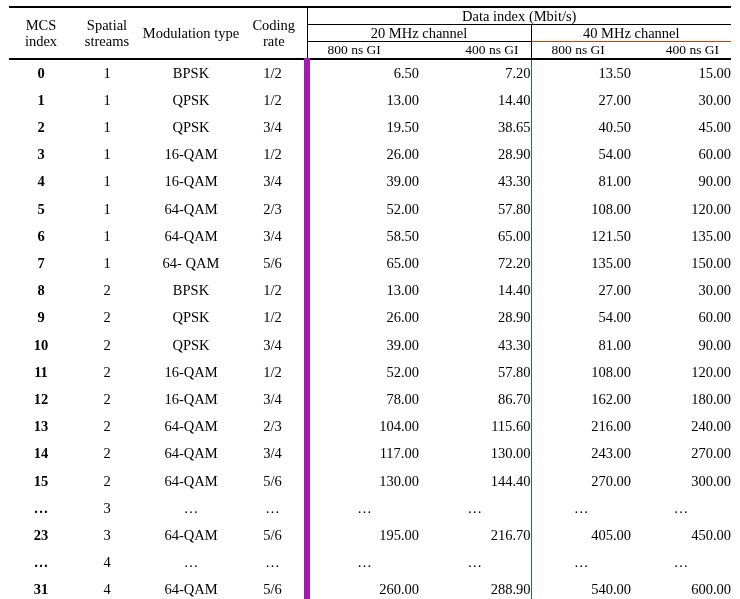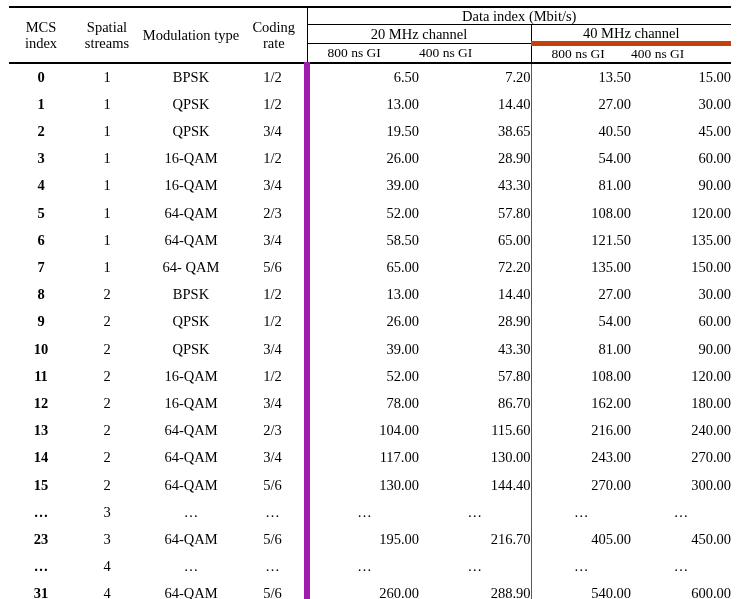--- a/index.html
+++ b/index.html
@@ -50,32 +50,32 @@
     border-bottom: 1px solid #000;
     padding: 4px 0 5px 0;
   }
   .h-ch20 {
     border-left: 1px solid #000;
     border-bottom: 1px solid #000;
     border-right: 1px solid #000;
     padding: 4px 0 5px 0;
   }
   .h-ch40 {
-    border-bottom: 5px solid #c2410c;
+    border-bottom: 1px solid #c2410c;
     padding: 4px 0 5px 0;
   }
   .h-gi {
     border-bottom: 2px solid #000;
     padding: 4px 0 5px 0;
     font-size: 13.5px;
   }
   .h-gi.sep-left { border-left: 1px solid #000; }
   .h-gi.sep-right { border-right: 1px solid #000; }
   .h-gi.pad-l { text-align: left; padding-left: 20px; }
-  .h-gi.pad-r { text-align: left; padding-right: 12px; }
+  .h-gi.pad-r { text-align: right; padding-right: 12px; }
 
   
   tbody td {
     height: 27.2px;
     line-height: 27.2px;
     text-align: center;
     font-size: 14.5px;
   }
   tbody td.idx {
     font-weight: bold;

